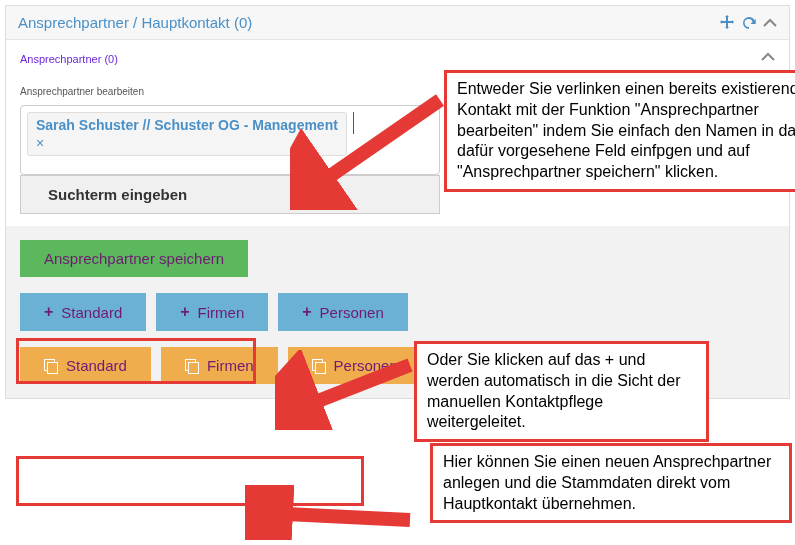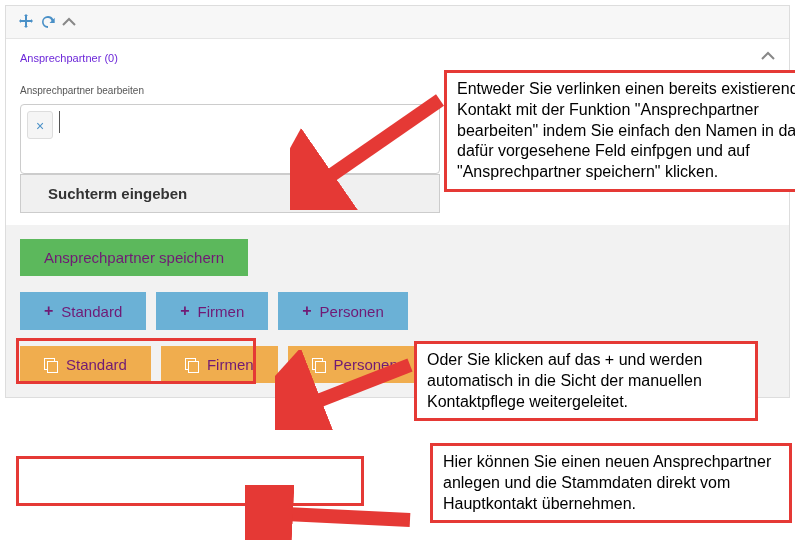--- a/index.html
+++ b/index.html
@@ -160,20 +160,21 @@
     pointer-events: none;
   }
   .container { position: relative; width: 795px; height: 545px; }
 </style>
 </head>
 <body>
 <div class="container">
 
 <div class="panel">
   <div class="panel-header">
+    <span class="panel-title">Ansprechpartner / Hauptkontakt (0)</span>
     <div class="header-icons">
       <span class="header-icon">
         <svg width="16" height="16" viewBox="0 0 16 16">
               <path d="M8 0l2 2H9v4h4V5l2 2-2 2V8H9v4h1l-2 2-2-2h1V8H3v1L1 7l2-2v1h4V2H6l2-2z" fill="#4a90c7"></path>
             </svg>
       </span>
       <span class="header-icon">
         <svg width="16" height="16" viewBox="0 0 16 16">
               <path d="M8 2a6 6 0 015.3 3.2l1.4-1.4V9h-5.2l2-2A4 4 0 108 12v2a6 6 0 110-12z" fill="#4a90c7"></path>
             </svg>
@@ -192,20 +193,21 @@
       <svg width="14" height="14" viewBox="0 0 14 14">
             <path d="M1 10l6-6 6 6" stroke="#888" stroke-width="2" fill="none"></path>
           </svg>
     </span>
   </div>
 
   <div class="section">
     <div class="section-label">Ansprechpartner bearbeiten</div>
     <div class="tag-input-box">
       <span class="tag">
+        <span>Sarah Schuster // Schuster OG - Management</span>
         <span class="tag-remove">×</span>
       </span>
       <span class="tag-cursor"></span>
     </div>
   </div>
 
   <div class="search-bar">Suchterm eingeben</div>
 
   <div class="actions-panel">
     <button class="btn btn-green">
@@ -238,21 +240,21 @@
       </button>
       <button class="btn btn-orange">
         <span class="icon-copy"></span>
         <span>Personen</span>
       </button>
     </div>
   </div>
 </div>
 
 <div class="annotation-box" style="top:65px; left:444px; width:392px;">Entweder Sie verlinken einen bereits existierenden Kontakt mit der Funktion "Ansprechpartner bearbeiten" indem Sie einfach den Namen in das dafür vorgesehene Feld einfpgen und auf "Ansprechpartner speichern" klicken.</div>
-<div class="annotation-box" style="top:336px; left:414px; width:344px;">Oder Sie klicken auf das + und werden automatisch in die Sicht der manuellen Kontaktpflege weitergeleitet.</div>
+<div class="annotation-box" style="top:336px; left:414px; width:295px;">Oder Sie klicken auf das + und werden automatisch in die Sicht der manuellen Kontaktpflege weitergeleitet.</div>
 <div class="annotation-box" style="top:438px; left:430px; width:362px;">Hier können Sie einen neuen Ansprechpartner anlegen und die Stammdaten direkt vom Hauptkontakt übernehmen.</div>
 
 <div class="highlight-box" style="top:333px; left:16px; width:240px; height:46px;"></div>
 <div class="highlight-box" style="top:451px; left:16px; width:348px; height:50px;"></div>
 
 <svg class="arrow" style="top:85px; left:290px;" width="160" height="120">
   <defs>
         <marker id="ah1" markerWidth="8" markerHeight="8" refX="2" refY="4" orient="auto">
           <polygon points="0 0, 8 4, 0 8" fill="#e53935"></polygon>
         </marker>

